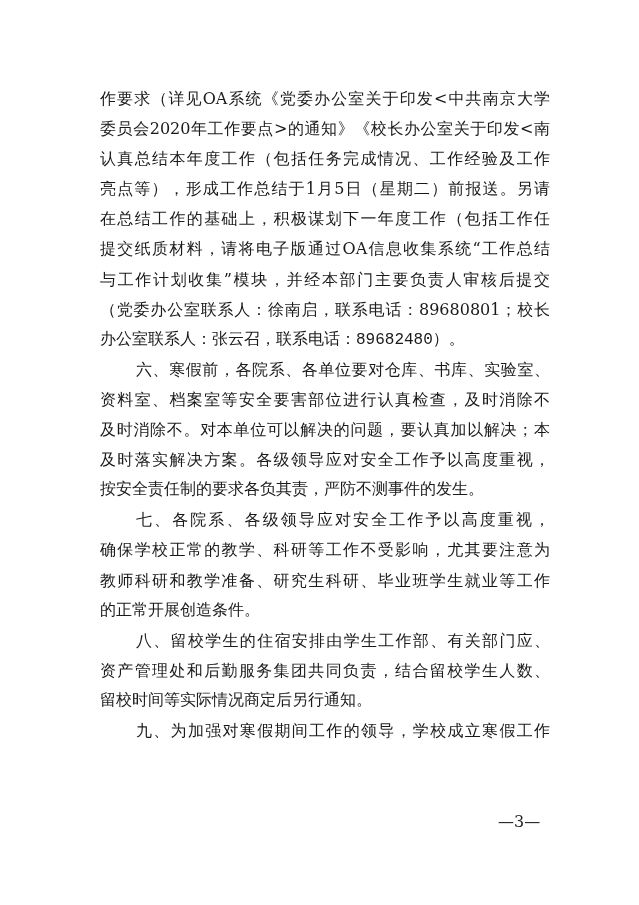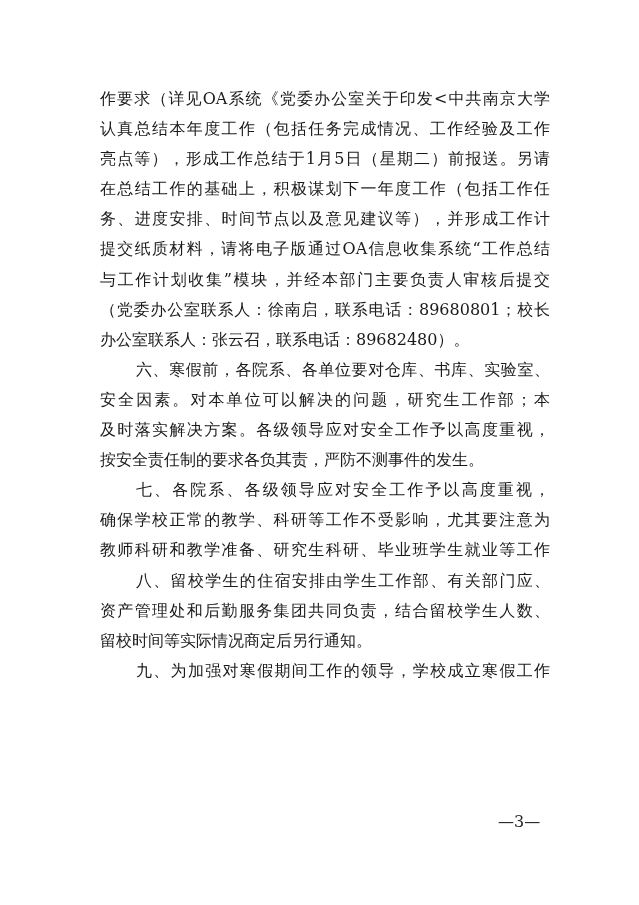--- a/index.html
+++ b/index.html
@@ -2,45 +2,47 @@
 <html><head>
 <meta charset="utf-8">
 <style>
   html, body { margin: 0; padding: 0; background: #ffffff; }
   body { width: 639px; height: 905px; position: relative; overflow: hidden;
          font-family: "DejaVu Serif", "Liberation Serif", serif; color: #1a1a1a; }
   .page { position: absolute; left: 0; top: 0; width: 639px; height: 905px; background: #fff; }
   .body-text { position: absolute; left: 100px; top: 84px; width: 450px; }
   .line { height: 30.1px; line-height: 30.1px; font-size: 16px; white-space: nowrap;
           text-align: justify; text-align-last: justify; letter-spacing: 0; }
-  .line.last { text-align-last: left; }
+  .line.last { text-align-last: left; font-family: Liberation Mono, monospace; }
   .line.indent { padding-left: 36px; }
   .page-number { position: absolute; left: 498px; top: 812px; font-size: 16px;
                  font-family: "DejaVu Serif", serif; color: #222; }
 </style>
 </head>
 <body>
 
 <div class="page">
   <div class="body-text" id="body-text">
       <div class="line">作要求（详见OA系统《党委办公室关于印发&lt;中共南京大学</div>
+      <div class="line">委员会2020年工作要点&gt;的通知》《校长办公室关于印发&lt;南</div>
       <div class="line">认真总结本年度工作（包括任务完成情况、工作经验及工作</div>
       <div class="line">亮点等），形成工作总结于1月5日（星期二）前报送。另请</div>
       <div class="line">在总结工作的基础上，积极谋划下一年度工作（包括工作任</div>
-      <div class="line">务、进度安排、时间节点以及意见建议等），并形成工作计</div>
       <div class="line">提交纸质材料，请将电子版通过OA信息收集系统“工作总结</div>
       <div class="line">与工作计划收集”模块，并经本部门主要负责人审核后提交</div>
       <div class="line">（党委办公室联系人：徐南启，联系电话：89680801；校长</div>
       <div class="line last">办公室联系人：张云召，联系电话：89682480）。</div>
       <div class="line indent">六、寒假前，各院系、各单位要对仓库、书库、实验室、</div>
-      <div class="line">安全因素。对本单位可以解决的问题，研究生工作部；本</div>
+      <div class="line">资料室、档案室等安全要害部位进行认真检查，及时消除不</div>
+      <div class="line">及时消除不。对本单位可以解决的问题，要认真加以解决；本</div>
       <div class="line">及时落实解决方案。各级领导应对安全工作予以高度重视，</div>
       <div class="line last">按安全责任制的要求各负其责，严防不测事件的发生。</div>
       <div class="line indent">七、各院系、各级领导应对安全工作予以高度重视，</div>
       <div class="line">确保学校正常的教学、科研等工作不受影响，尤其要注意为</div>
       <div class="line">教师科研和教学准备、研究生科研、毕业班学生就业等工作</div>
+      <div class="line last">的正常开展创造条件。</div>
       <div class="line indent">八、留校学生的住宿安排由学生工作部、有关部门应、</div>
       <div class="line">资产管理处和后勤服务集团共同负责，结合留校学生人数、</div>
       <div class="line last">留校时间等实际情况商定后另行通知。</div>
       <div class="line indent">九、为加强对寒假期间工作的领导，学校成立寒假工作</div>
     </div>
   <div class="page-number">—3—</div>
 </div>
 
 </body></html>

